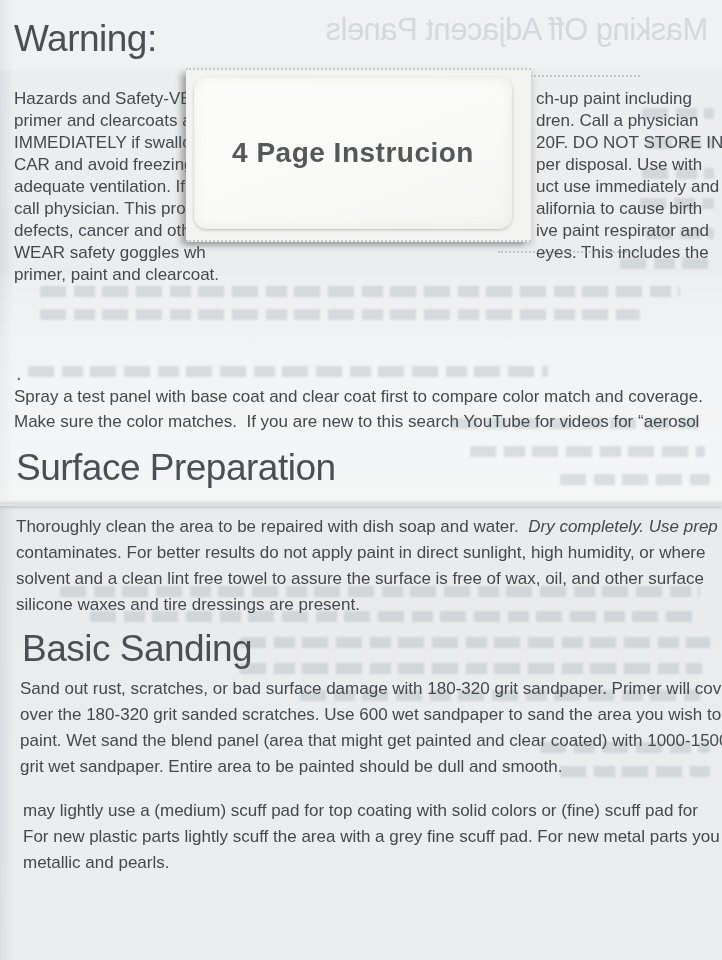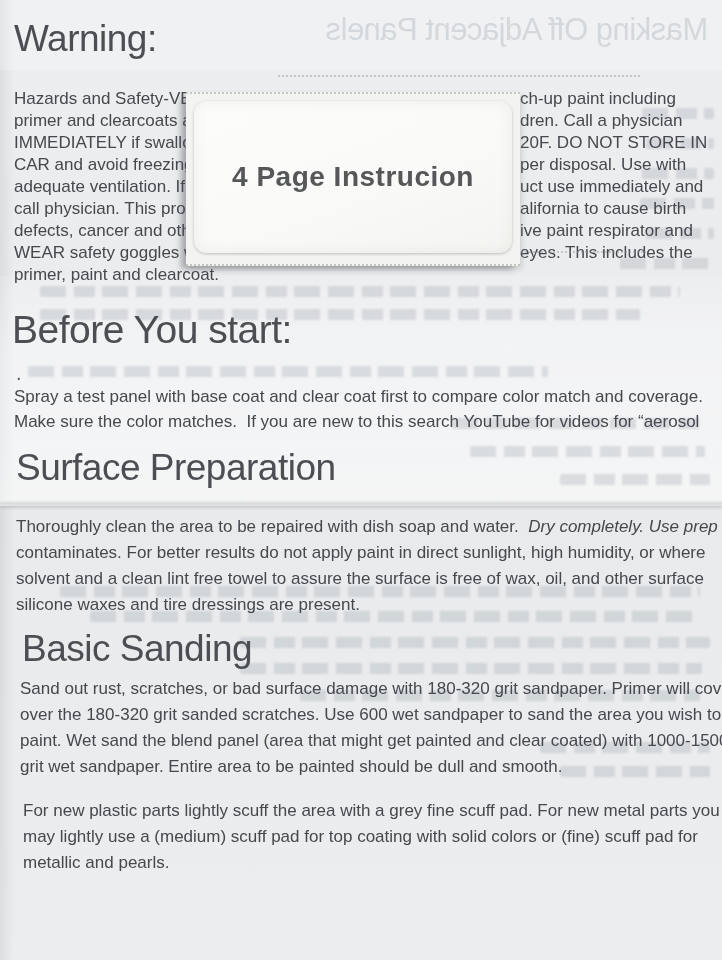--- a/index.html
+++ b/index.html
@@ -42,38 +42,39 @@
   }
   #warning-heading{left:14px;top:10px;font-size:37px;margin-top:8px;}
   #before-heading{left:12px;top:308px;font-size:39px;}
   #surface-heading{left:16px;top:447px;font-size:37px;}
   #sanding-heading{left:22px;top:628px;font-size:37px;}
   
   .para{position:absolute;color:#45484d;font-size:17px;z-index:2;}
   .para .ln{white-space:nowrap;}
   #warning-para{left:14px;top:88px;width:700px;}
   #warning-para .wrow{position:relative;height:22px;line-height:22px;white-space:nowrap;}
-  #warning-para .wrow .r{position:absolute;left:506px;top:0;}
+  #warning-para .wrow .r{position:absolute;left:522px;top:0;}
   #before-para{left:14px;top:384px;}
   #before-para .ln{height:25px;line-height:25px;}
   #surface-para{left:16px;top:514px;}
   #surface-para .ln{height:26px;line-height:26px;}
   #sanding-para-1{left:20px;top:676px;}
   #sanding-para-1 .ln{height:26px;line-height:26px;}
   #sanding-para-2{left:23px;top:798px;}
   #sanding-para-2 .ln{height:26px;line-height:26px;}
   .it{font-style:italic;}
   .stray-dot{position:absolute;left:16px;top:362px;color:#55585c;font-size:20px;z-index:2;}
   
   .sticker-backing{
-    position:absolute;left:186px;top:92px;width:334px;height:170px;
+    position:absolute;left:186px;top:68px;width:334px;height:170px;
     background:#f3f3f1;
     border-top:2px dotted #c6c8c5;border-bottom:2px dotted #c3c5c2;
     box-shadow:-6px 4px 6px -1px rgba(75,78,82,.42),2px 3px 5px rgba(130,132,134,.28);
     z-index:5;
+    padding-left:11px;
   }
   .sticker-label{
     position:absolute;left:8px;top:7px;width:318px;height:152px;
     background:linear-gradient(160deg,#fcfcfa 0%,#f9f9f7 60%,#f4f4f1 100%);
     border-radius:13px;
     box-shadow:0 1px 3px rgba(120,120,118,.45), inset 0 0 14px rgba(205,205,198,.28);
     display:flex;flex-direction:column;align-items:center;justify-content:center;gap:20px;
   }
   .sticker-label .line{
     font-weight:700;font-size:28px;color:#565759;letter-spacing:.5px;white-space:nowrap;
@@ -142,21 +143,20 @@
   </div>
 
   <div class="sticker-backing">
     <div class="sticker-label">
       <div class="line">4 Page Instrucion</div>
     </div>
   </div>
   <div id="perf-top" class="perf"></div>
   <div id="perf-bottom" class="perf"></div>
 
-  <div id="before-heading" class="h">Before You start:</div>
   <div class="stray-dot">.</div>
   <div id="before-para" class="para">
     <div class="ln">Spray a test panel with base coat and clear coat first to compare color match and coverage.</div>
     <div class="ln">Make sure the color matches.&nbsp; If you are new to this search YouTube for videos for “aerosol</div>
   </div>
 
   <div id="surface-heading" class="h">Surface Preparation</div>
   <div id="surface-para" class="para">
     <div class="ln"><span>Thoroughly clean the area to be repaired with dish soap and water.&nbsp; </span><span class="it">Dry completely. Use prep</span></div>
     <div class="ln">contaminates. For better results do not apply paint in direct sunlight, high humidity, or where</div>
@@ -165,18 +165,18 @@
   </div>
 
   <div id="sanding-heading" class="h">Basic Sanding</div>
   <div id="sanding-para-1" class="para">
     <div class="ln">Sand out rust, scratches, or bad surface damage with 180-320 grit sandpaper. Primer will cover</div>
     <div class="ln">over the 180-320 grit sanded scratches. Use 600 wet sandpaper to sand the area you wish to</div>
     <div class="ln">paint. Wet sand the blend panel (area that might get painted and clear coated) with 1000-1500</div>
     <div class="ln">grit wet sandpaper. Entire area to be painted should be dull and smooth.</div>
   </div>
   <div id="sanding-para-2" class="para">
+    <div class="ln">may lightly use a (medium) scuff pad for top coating with solid colors or (fine) scuff pad for</div>
     <div class="ln">For new plastic parts lightly scuff the area with a grey fine scuff pad. For new metal parts you</div>
-    <div class="ln">may lightly use a (medium) scuff pad for top coating with solid colors or (fine) scuff pad for</div>
     <div class="ln">metallic and pearls.</div>
   </div>
 
 </div>
 
 </body></html>

